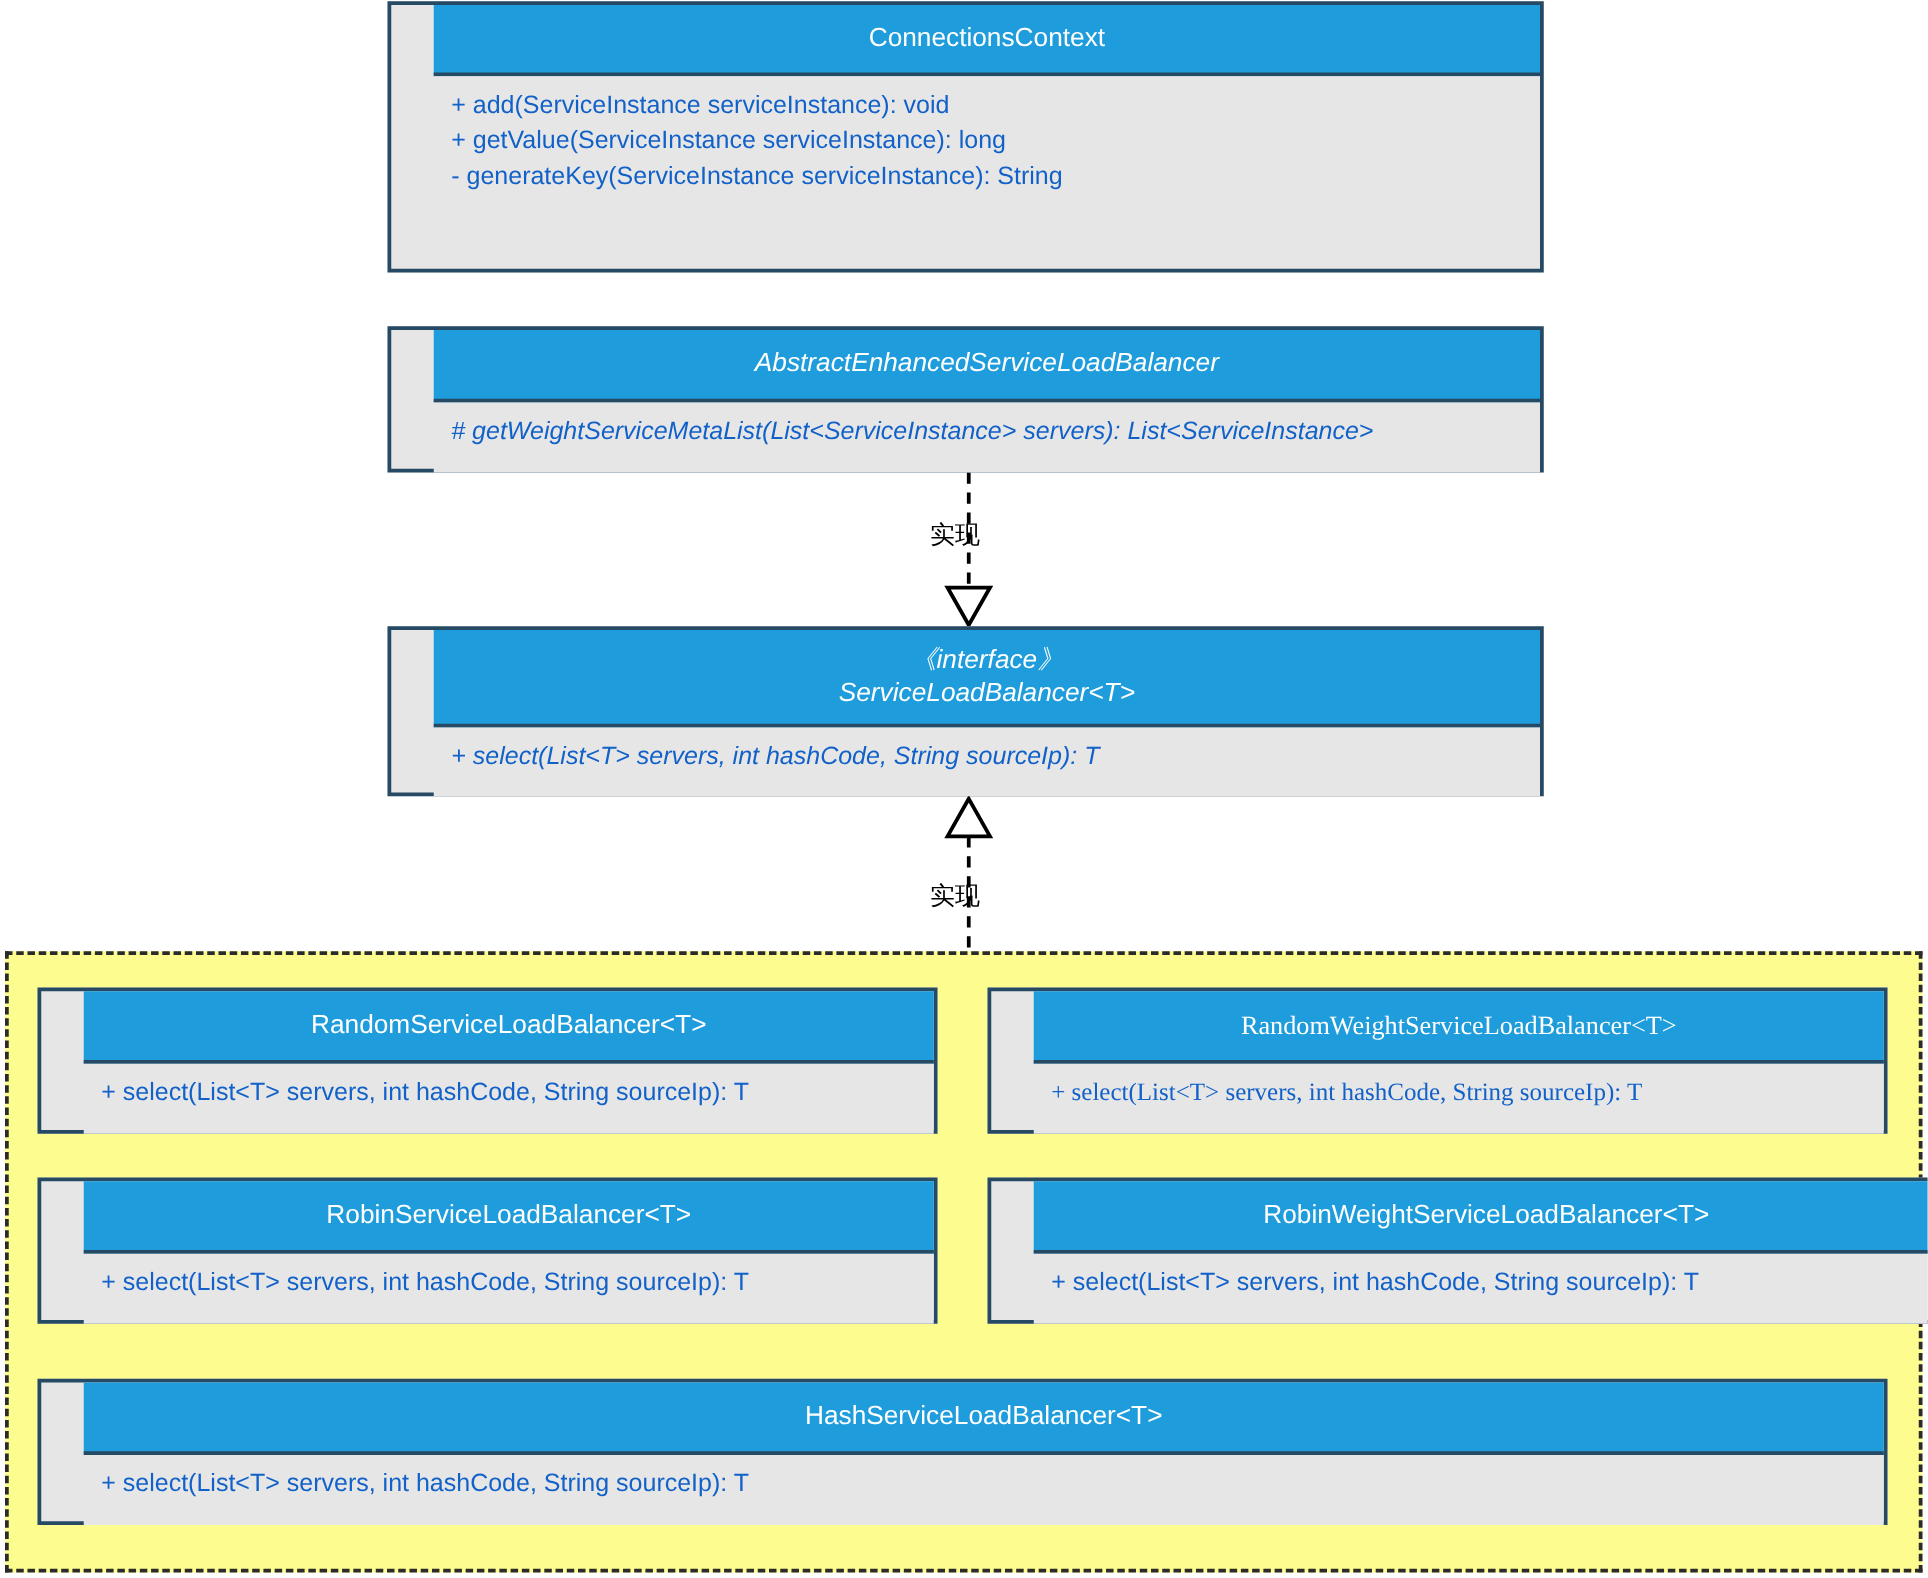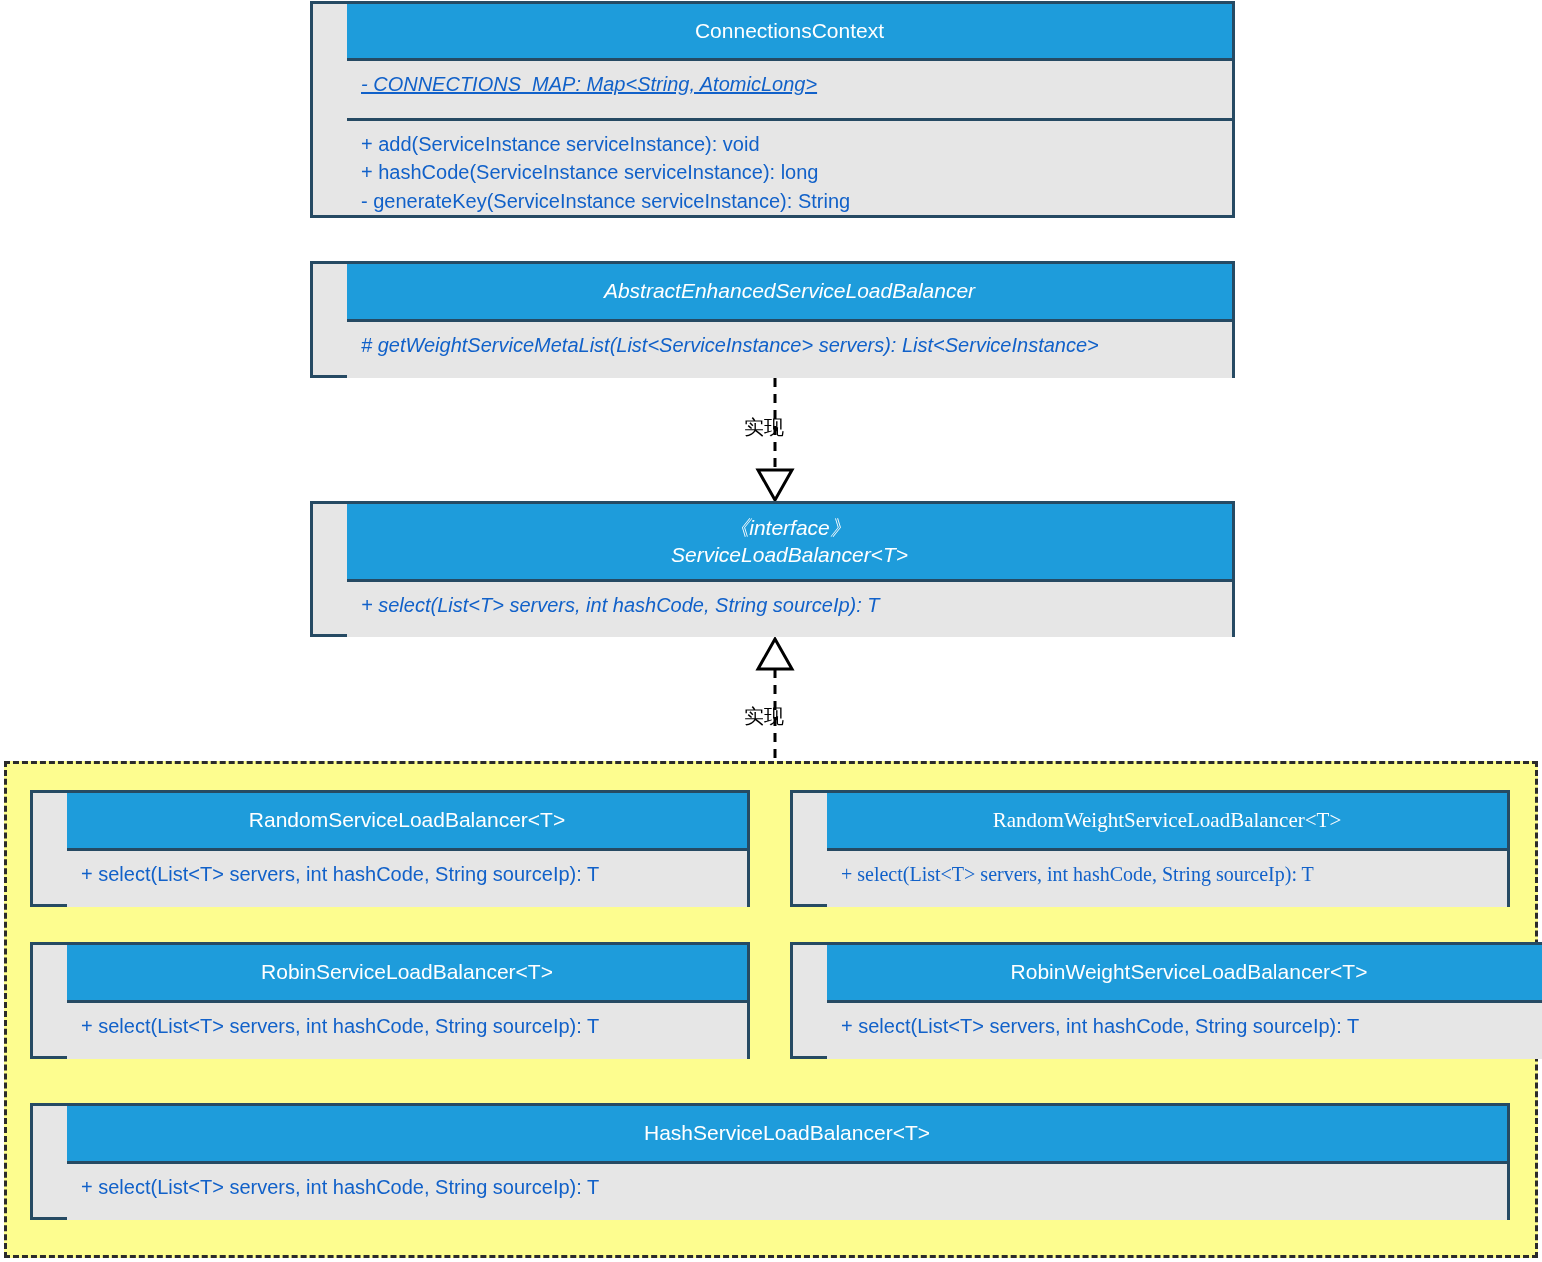--- a/index.html
+++ b/index.html
@@ -74,26 +74,23 @@
     white-space: nowrap;
   }
 </style>
 </head>
 <body>
 
 <div class="uml-box" style="left:310px; top:1px; width:925px; height:217px;">
   <div class="uml-header" style="height:57px;">
     <span class="cname">ConnectionsContext</span>
   </div>
-  <div class="uml-section" style="height:57px;">
-    <div class="stat">- CONNECTIONS_MAP: Map&lt;String, AtomicLong&gt;</div>
-  </div>
   <div class="uml-section" style="height:97px;">
     <div>+ add(ServiceInstance serviceInstance): void</div>
-    <div>+ hashCode(ServiceInstance serviceInstance): long</div>
+    <div>+ getValue(ServiceInstance serviceInstance): long</div>
     <div>- generateKey(ServiceInstance serviceInstance): String</div>
   </div>
 </div>
 
 <div class="uml-box" style="left:310px; top:261px; width:925px; height:117px;">
   <div class="uml-header" style="height:58px;">
     <span class="cname italic">AbstractEnhancedServiceLoadBalancer</span>
   </div>
   <div class="uml-section" style="height:56px;">
     <div class="italic"># getWeightServiceMetaList(List&lt;ServiceInstance&gt; servers): List&lt;ServiceInstance&gt;</div>

